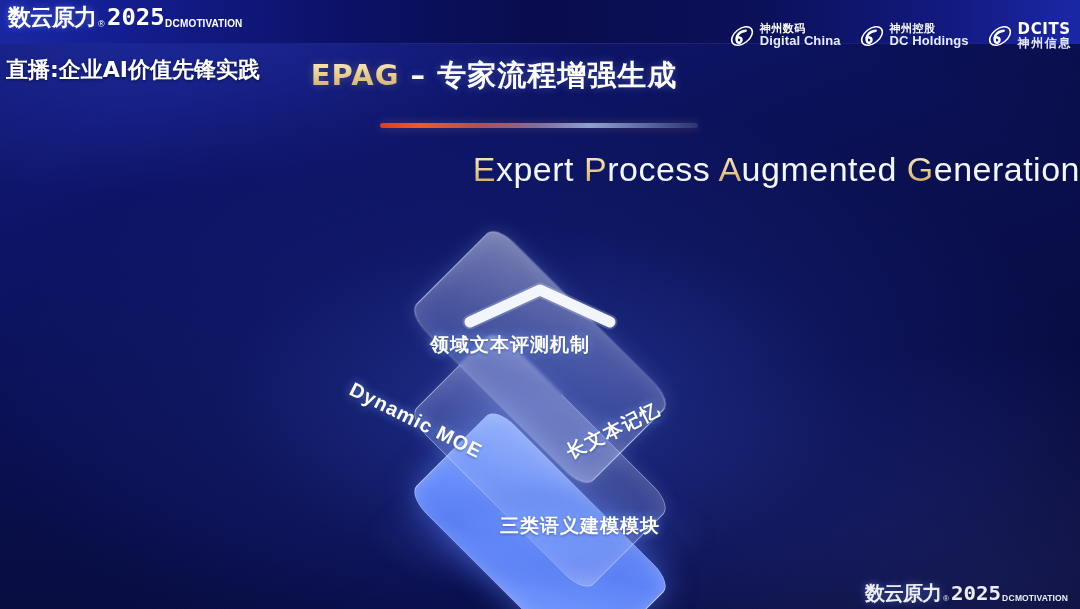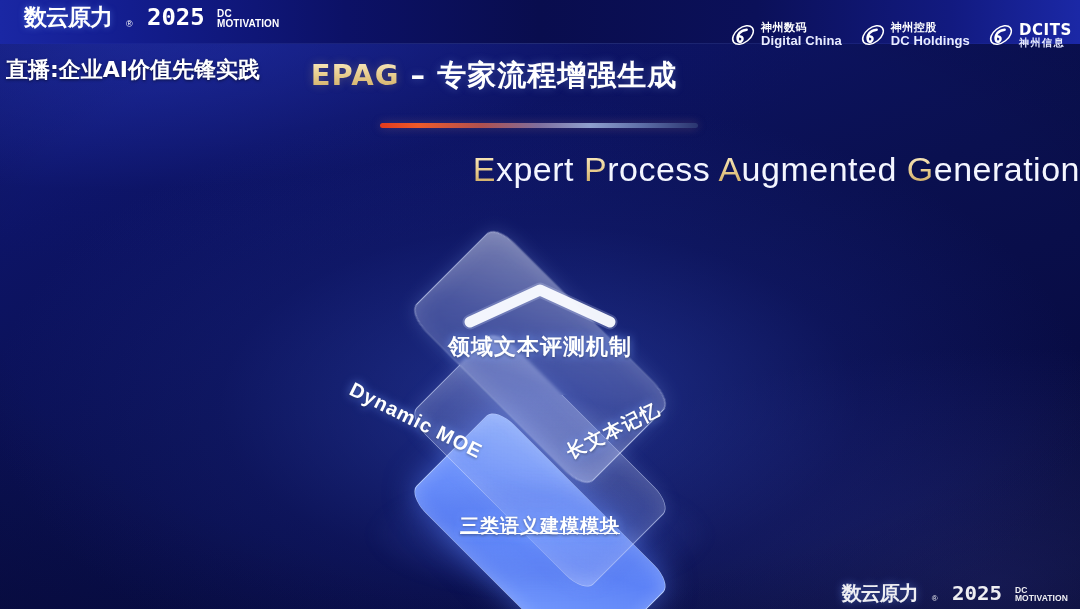--- a/index.html
+++ b/index.html
@@ -31,39 +31,39 @@
     position:absolute; top:0; left:0; width:1080px; height:44px;
     background:linear-gradient(90deg,#1a27a4 0%,#131d8e 12%,#0c1166 32%,#090d4e 50%,#0b1059 70%,#121a80 88%,#1b28a6 100%);
     z-index:6;
   }
   #header::after{
     content:""; position:absolute; left:0; bottom:0; width:100%; height:1px;
     background:linear-gradient(90deg,rgba(120,150,255,0.0),rgba(120,150,255,0.22),rgba(120,150,255,0.0));
   }
 
   
-  .brandlock{ display:flex; align-items:flex-end; gap:14px;margin-left:16px; }
+  .brandlock{ display:flex; align-items:flex-end; gap:2px; }
   #brand-top{
     position:absolute; left:8px; top:6px; z-index:7;
     color:#ffffff; white-space:nowrap;
   }
   .bl-cn{
     font-family:"DejaVu Sans","Liberation Sans",sans-serif;
     font-size:23px; font-weight:bold; letter-spacing:-1px;
     line-height:1; color:#fff;
     text-shadow:0 0 6px rgba(120,160,255,0.5);
   }
   .bl-reg{ font-size:9px; vertical-align:super; line-height:1; color:#fff; }
   .bl-year{
     font-family:"DejaVu Sans Mono","Liberation Mono",monospace;
     font-size:23px; font-weight:bold; letter-spacing:0px; line-height:1; color:#fff;
     transform:scaleX(1.04); transform-origin:left bottom;
   }
   .bl-dc{
-    display:flex; flex-direction:column; line-height:0.95; margin-left:1px; padding-bottom:1px;
+    display:flex; flex-direction:row; line-height:0.95; margin-left:1px; padding-bottom:1px;
   }
   .bl-dc-a{ font-size:10px; font-weight:bold; letter-spacing:.3px; color:#fff; }
   .bl-dc-b{ font-size:10px; font-weight:bold; letter-spacing:.1px; color:#fff; }
 
   #live-line{
     position:absolute; left:6px; top:55px; z-index:7;
     font-family:"DejaVu Sans","Liberation Sans",sans-serif;
     font-size:22px; font-weight:bold; color:#ffffff; letter-spacing:0px;
     white-space:nowrap;
     text-shadow:0 1px 3px rgba(0,0,0,0.55);
@@ -74,21 +74,21 @@
     position:absolute; right:8px; top:22px; z-index:7;
     display:flex; align-items:center; gap:18px;
   }
   .plogo{ display:flex; align-items:center; gap:5px; }
   .plogo .mark{ width:26px; height:26px; flex:0 0 26px; }
   .plogo .ptxt{ display:flex; flex-direction:column; line-height:1.05; }
   .plogo .pcn{ font-size:11px; font-weight:bold; color:#ffffff; letter-spacing:.5px;
                font-family:"DejaVu Sans","Liberation Sans",sans-serif; white-space:nowrap;}
   .plogo .pen{ font-size:13px; font-weight:bold; color:#e8ecff; letter-spacing:.1px; white-space:nowrap;}
   .plogo.dcits .pcn{ font-size:15px; letter-spacing:.6px; }
-  .plogo.dcits .pen{ font-size:10px; letter-spacing:1.6px; }
+  .plogo.dcits .pen{ font-size:12px; letter-spacing:1.6px;text-align:right; }
   .plogo.dcits .ptxt{ line-height:1.0; }
 
   
   #title-row{
     position:absolute; left:0; top:56px; width:988px; text-align:center; z-index:5;
     pointer-events:none;
   }
   #main-title{
     display:inline-block;
     font-family:"DejaVu Sans","Liberation Sans",sans-serif;
@@ -168,26 +168,26 @@
   }
 
   
   .stack-label{
     position:absolute; z-index:9; white-space:nowrap;
     font-family:"DejaVu Sans","Liberation Sans",sans-serif;
     color:#ffffff; font-weight:bold;
     text-shadow:0 0 10px rgba(120,160,255,0.85), 0 1px 3px rgba(0,0,0,0.45);
   }
   #label-top{
-    left:-110px; top:100px; width:220px; text-align:center;
-    font-size:22px; letter-spacing:1px;
+    left:-110px; top:100px; width:220px; text-align:left;
+    font-size:19px; letter-spacing:1px;
   }
   #label-bottom{
-    left:-120px; top:281px; width:240px; text-align:center;
-    font-size:19px; letter-spacing:1px;text-decoration:underline;
+    left:-120px; top:281px; width:240px; text-align:right;
+    font-size:19px; letter-spacing:1px;
   }
   #label-left{
     left:-184px; top:146px;
     font-family:"Liberation Sans","DejaVu Sans",sans-serif;
     font-size:20px; font-weight:600; letter-spacing:1px;
     transform:rotate(26.5deg); transform-origin:left top;
   }
   #label-right{
     left:22px; top:210px;
     font-size:19px; letter-spacing:1.5px;

